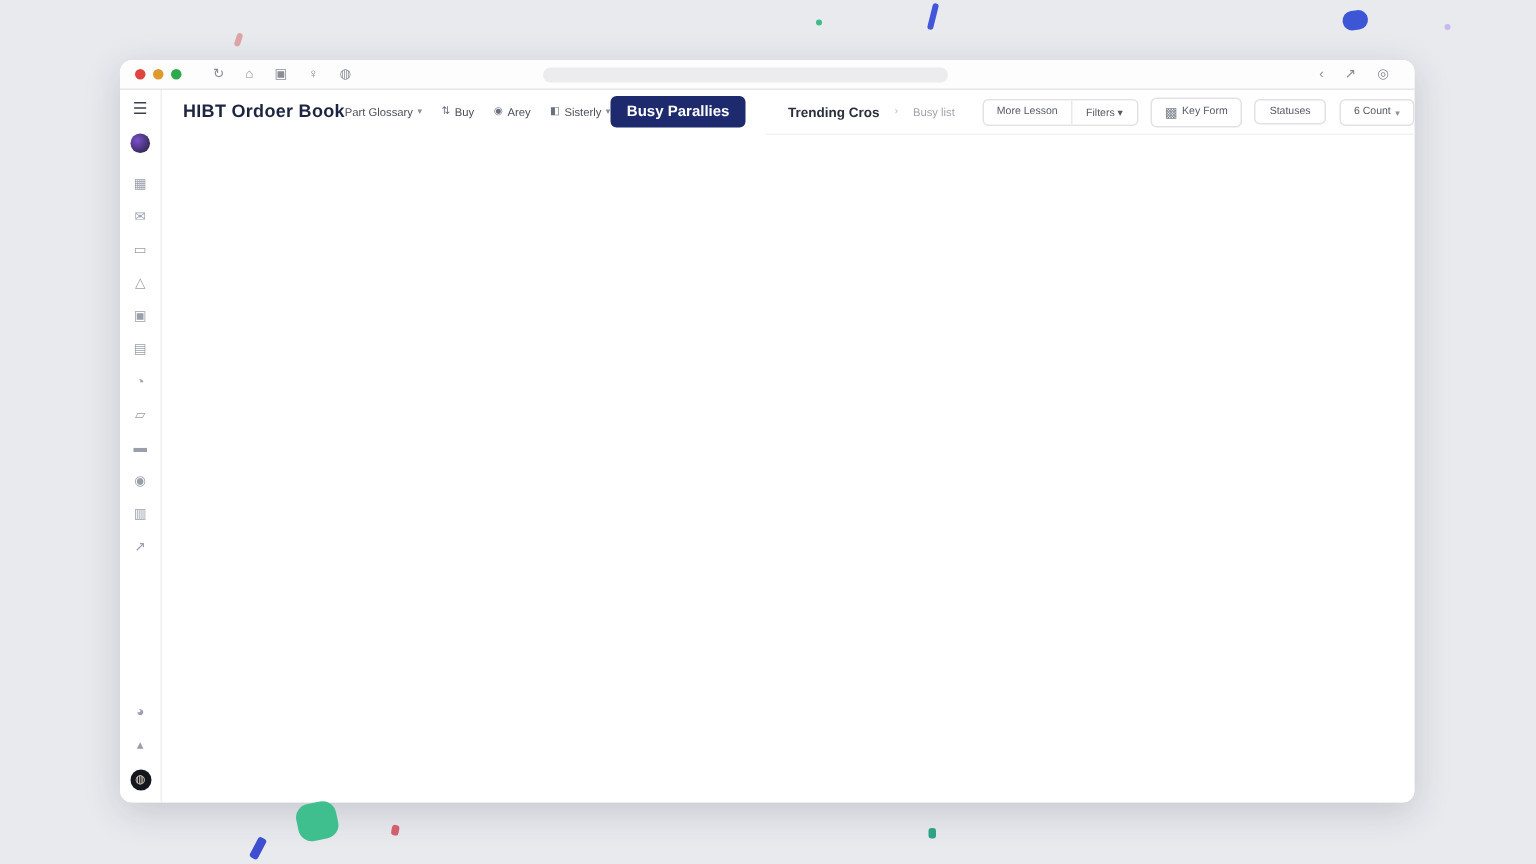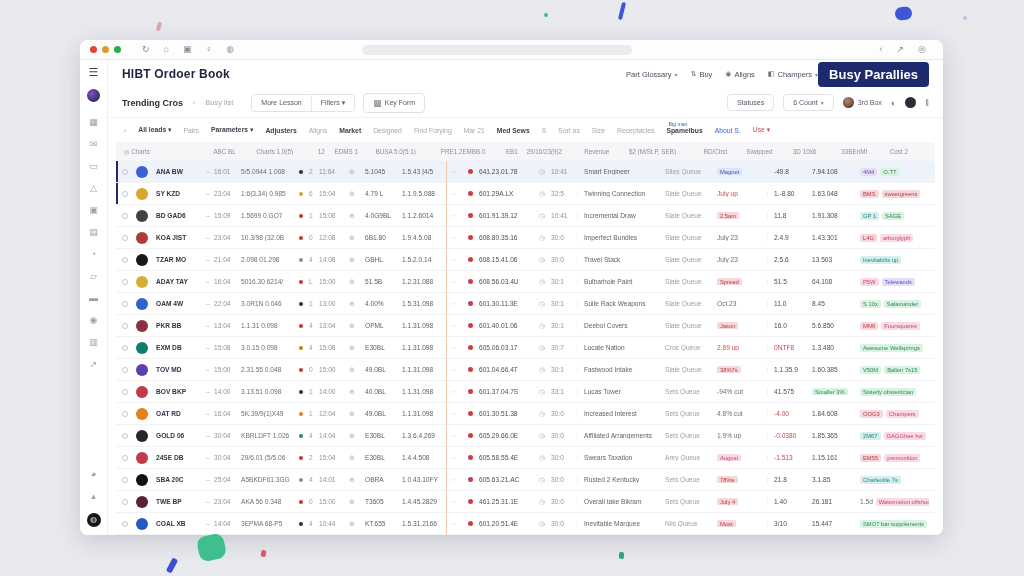--- a/index.html
+++ b/index.html
@@ -27,30 +27,30 @@
   .sidebar { width:28px; background:#fff; border-right:1px solid #efeff2; display:flex;
     flex-direction:column; align-items:center; padding-top:6px; flex:0 0 auto; }
   .burger { color:#3a3f4c; font-size:11px; margin-bottom:10px; }
   .side-avatar { width:13px; height:13px; border-radius:50%;
     background:radial-gradient(circle at 35% 35%, #7b4fd0, #1d1f2c); margin-bottom:9px; }
   .side-ico { color:#9aa0ab; font-size:9px; height:22px; line-height:22px; }
   .side-bottom { margin-top:auto; display:flex; flex-direction:column; align-items:center; padding-bottom:8px; }
   .side-logo { width:14px; height:14px; border-radius:50%; background:#15171e; color:#e7dfc8;
     font-size:8px; line-height:14px; text-align:center; margin-top:6px; }
 
-  .main { flex:1; display:flex; flex-direction:column; min-width:0; background:#fff; }
+  .main { flex:1; display:flex; flex-direction:row; min-width:0; background:#fff; }
 
   
   .app-header { height:28px; display:flex; align-items:center; padding:0 14px; flex:0 0 auto; }
   .page-title { font-size:12px; font-weight:bold; color:#1d2540; letter-spacing:.2px; }
   .hdr-right { margin-left:auto; display:flex; align-items:center; gap:13px; }
   .hdr-item { font-size:7.5px; color:#4a4f5c; display:flex; align-items:center; gap:3px; white-space:nowrap;text-align:center; }
   .hdr-item .mini { color:#6b7080; font-size:7px; }
   .caret { font-size:6px; color:#8a8f9a; }
-  .btn-primary { background:#1e2a6e; color:#fff; font-size:13px; font-weight:bold;
+  .btn-primary { background:#1e2a6e; color:#fff; font-size:10px; font-weight:bold;
     padding:5px 11px; border-radius:4px; border:none; }
 
   
   .toolbar { height:30px; display:flex; align-items:center; padding:0 14px; gap:8px;
     border-bottom:1px solid #f2f2f4; flex:0 0 auto; }
   .crumb { font-size:9px; font-weight:bold; color:#2a2f3c; }
   .crumb-sep { font-size:7px; color:#b5b8c0; margin:0 2px; }
   .crumb2 { font-size:7.5px; color:#a0a4ad; margin-right:10px; }
   .seg { display:flex; border:1px solid #e2e2e6; border-radius:4px; overflow:hidden; }
   .seg-btn { font-size:7px; color:#555a66; padding:4px 9px; background:#fff; border:none; white-space:nowrap; }
@@ -180,25 +180,25 @@
             <div class="hdr-item">
               <span>Part Glossary</span>
               <span class="caret">▾</span>
             </div>
             <div class="hdr-item">
               <span class="mini">⇅</span>
               <span>Buy</span>
             </div>
             <div class="hdr-item">
               <span class="mini">◉</span>
-              <span>Aligns</span>
+              <span>Arey</span>
             </div>
             <div class="hdr-item">
               <span class="mini">◧</span>
-              <span>Champers</span>
+              <span>Sisterly</span>
               <span class="caret">▾</span>
             </div>
           </div>
         <button class="btn-primary">Busy Parallies</button>
       </div>
 
       <div class="toolbar">
         <span class="crumb">Trending Cros</span>
         <span class="crumb-sep">›</span>
         <span class="crumb2">Busy list</span>

